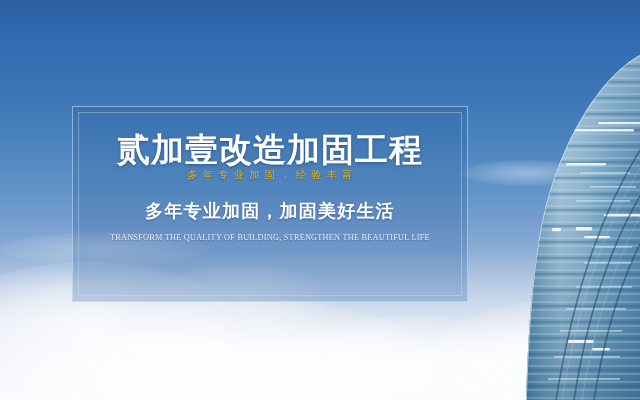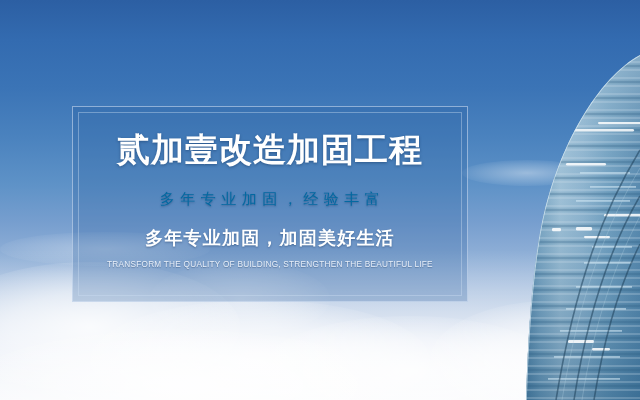--- a/index.html
+++ b/index.html
@@ -117,37 +117,37 @@
   }
   .panel-content {
     position: relative;
     height: 100%;
     display: flex;
     flex-direction: column;
     align-items: center;
     justify-content: flex-start;
     padding-top: 26px;
     box-sizing: border-box;
+    font-family: Liberation Serif, serif;
   }
 
   .headline {
     color: #ffffff;
     font-size: 33px;
     font-weight: bold;
     letter-spacing: 1px;
     line-height: 1.05;
     text-shadow: 0 1px 3px rgba(12,40,80,0.45);
     white-space: nowrap;
   }
   .subline {
-    color: #0369a1;
-    font-size: 15px;
+    color: #eab308;
+    font-size: 10px;
     font-weight: normal;
     letter-spacing: 5.5px;
-    margin-top: 22px;
     padding-left: 5px;
     text-shadow: 0 1px 2px rgba(12,40,80,0.40);
     white-space: nowrap;
   }
   .tagline {
     color: #ffffff;
     font-size: 18px;
     font-weight: bold;
     letter-spacing: 1.2px;
     margin-top: 17px;

